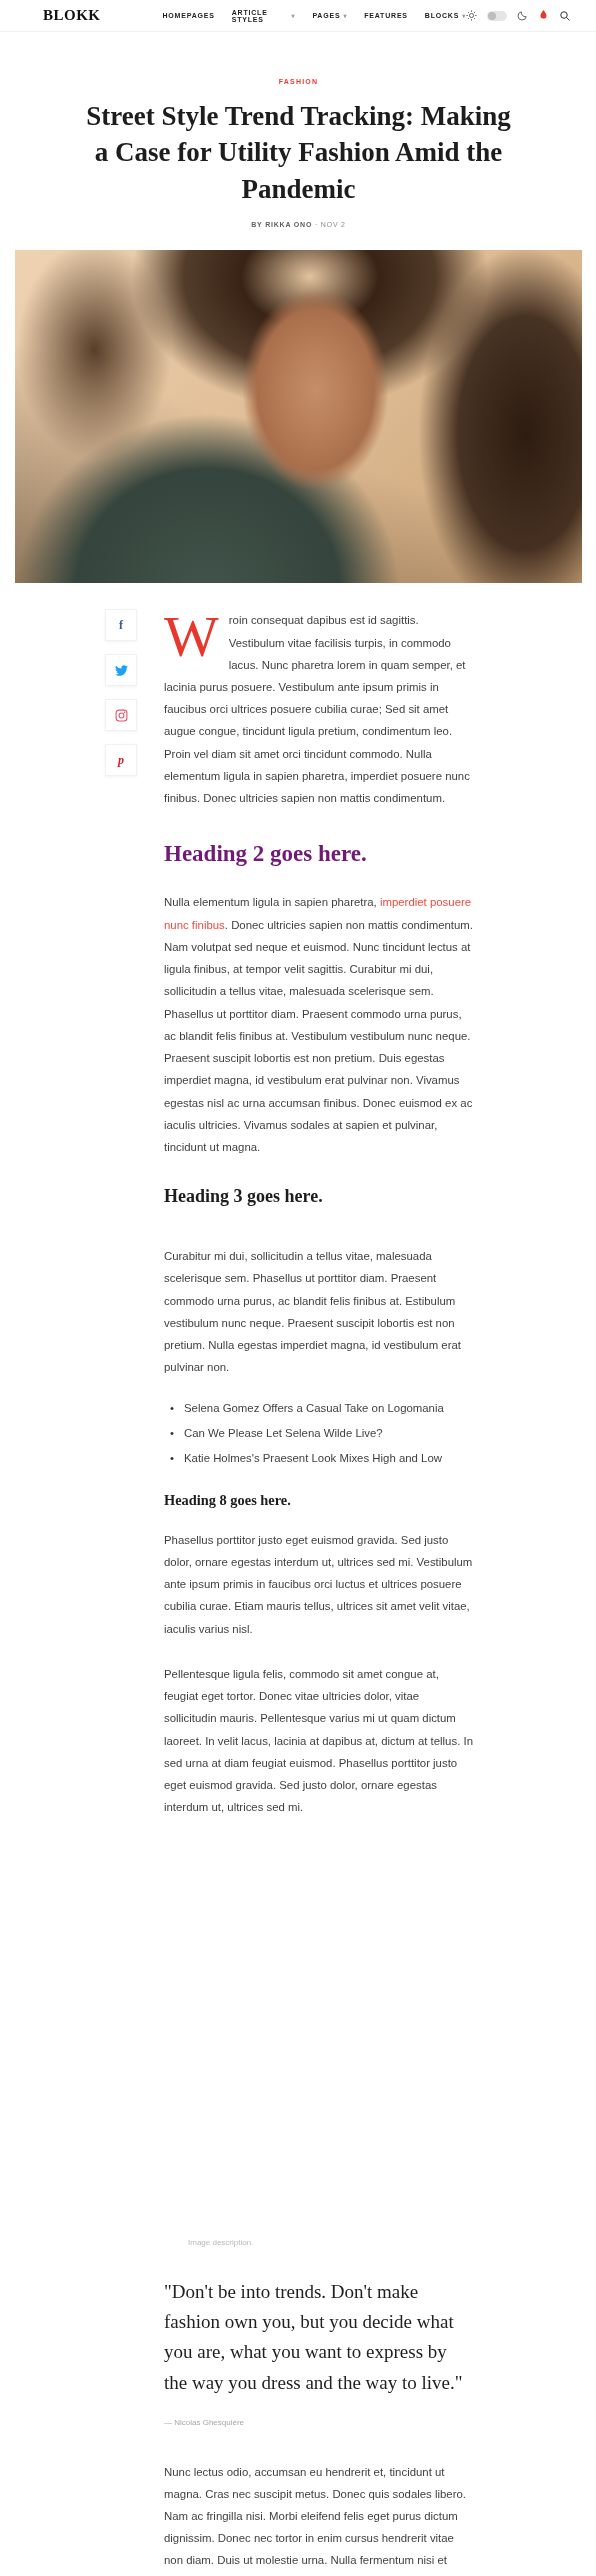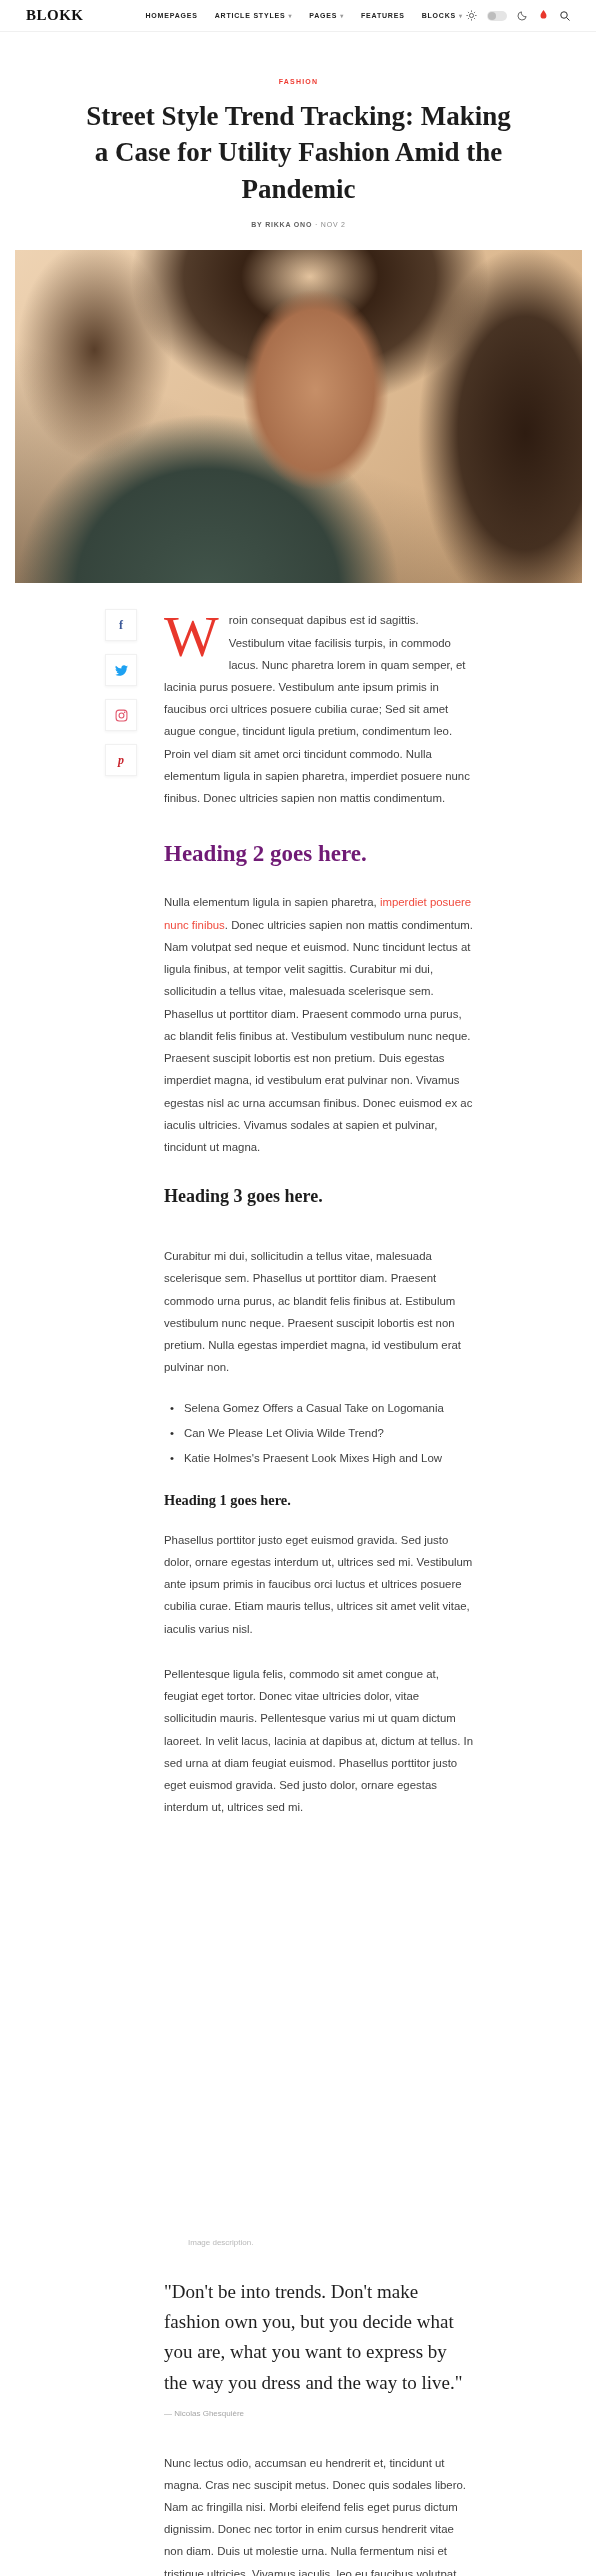--- a/index.html
+++ b/index.html
@@ -1,21 +1,21 @@
 <!DOCTYPE html>
 <html><head>
 <meta charset="utf-8">
 <style>
   * { margin:0; padding:0; box-sizing:border-box; }
   html,body { background:#fff; }
   body { width:597px; font-family:"Liberation Sans", sans-serif; color:#3f3f3f; }
 
   
   .site-header { height:32px; display:flex; align-items:center; padding:0 26px; border-bottom:1px solid #f0f0f0; }
-  .logo { font-family:"Liberation Serif", serif; font-weight:bold; font-size:15px; letter-spacing:0.5px; color:#111; }
+  .logo { font-family:"Liberation Serif", serif; font-weight:bold; font-size:15px; letter-spacing:0.5px; color:#111;margin-left:17px; }
   .nav { display:flex; gap:17px; margin-left:62px; }
   .nav-item { font-size:7px; font-weight:bold; letter-spacing:0.8px; color:#222; display:flex; align-items:center; gap:3px; cursor:pointer; }
   .caret { font-size:6px; color:#999; }
   .header-icons { margin-left:auto; display:flex; align-items:center; gap:10px; }
   .toggle-pill { width:20px; height:10px; border-radius:6px; background:#e5e5e5; position:relative; }
   .toggle-pill .knob { position:absolute; left:1px; top:1px; width:8px; height:8px; border-radius:50%; background:#bdbdbd; }
 
   
   .article-head { text-align:center; padding-top:38px; }
   .category-tag { display:inline-block; font-size:7px; font-weight:bold; letter-spacing:1.2px; color:#ee3b30; }
@@ -62,21 +62,21 @@
       radial-gradient(ellipse 46px 56px at 60% 16%, #d99f70 0%, rgba(217,159,112,0) 75%),
       radial-gradient(ellipse 60px 46px at 60% 8%, #e8c68f 0%, rgba(232,198,143,0) 75%),
       radial-gradient(ellipse 164px 174px at 48% 56%, #f0a6c8 0%, #dd7fb2 48%, rgba(200,90,150,0) 78%),
       linear-gradient(to top, #8c2168 0%, rgba(140,33,104,.75) 14%, rgba(140,33,104,0) 30%),
       linear-gradient(160deg, #5520446 0%, #4a1c3c 35%, #2b1030 70%, #1d0b22 100%);
   }
   .caption { font-size:8px; color:#b9b9b9; margin:9px 0 28px;padding-left:24px; }
 
   blockquote { margin:30px 0 0; }
   .quote-text { font-family:"Liberation Serif", serif; font-size:19px; line-height:1.58; color:#1f1f1f; }
-  .quote-author { font-size:8px; color:#a6a6a6; margin-top:11px; }
+  .quote-author { font-size:8px; color:#a6a6a6; margin-top:20px; }
   .after-quote { margin-top:34px; }
 
   svg.ic { display:block; }
 </style>
 </head>
 <body>
 
 <header class="site-header">
   <div class="logo">BLOKK</div>
   <nav class="nav">
@@ -181,25 +181,25 @@
     <h2 class="h2">Heading 2 goes here.</h2>
 
     <p><span>Nulla elementum ligula in sapien pharetra, </span><a class="text-link" href="#">imperdiet posuere nunc finibus</a><span>. Donec ultricies sapien non mattis condimentum. Nam volutpat sed neque et euismod. Nunc tincidunt lectus at ligula finibus, at tempor velit sagittis. Curabitur mi dui, sollicitudin a tellus vitae, malesuada scelerisque sem. Phasellus ut porttitor diam. Praesent commodo urna purus, ac blandit felis finibus at. Vestibulum vestibulum nunc neque. Praesent suscipit lobortis est non pretium. Duis egestas imperdiet magna, id vestibulum erat pulvinar non. Vivamus egestas nisl ac urna accumsan finibus. Donec euismod ex ac iaculis ultricies. Vivamus sodales at sapien et pulvinar, tincidunt ut magna.</span></p>
 
     <h3 class="h3">Heading 3 goes here.</h3>
 
     <p>Curabitur mi dui, sollicitudin a tellus vitae, malesuada scelerisque sem. Phasellus ut porttitor diam. Praesent commodo urna purus, ac blandit felis finibus at. Estibulum vestibulum nunc neque. Praesent suscipit lobortis est non pretium. Nulla egestas imperdiet magna, id vestibulum erat pulvinar non.</p>
 
     <ul class="bullet-list">
       <li>Selena Gomez Offers a Casual Take on Logomania</li>
-      <li>Can We Please Let Olivia Wilde Trend?</li>
+      <li>Can We Please Let Selena Wilde Live?</li>
       <li>Katie Holmes's Praesent Look Mixes High and Low</li>
     </ul>
 
-    <h4 class="h4">Heading 1 goes here.</h4>
+    <h4 class="h4">Heading 8 goes here.</h4>
 
     <p>Phasellus porttitor justo eget euismod gravida. Sed justo dolor, ornare egestas interdum ut, ultrices sed mi. Vestibulum ante ipsum primis in faucibus orci luctus et ultrices posuere cubilia curae. Etiam mauris tellus, ultrices sit amet velit vitae, iaculis varius nisl.</p>
     <p>Pellentesque ligula felis, commodo sit amet congue at, feugiat eget tortor. Donec vitae ultricies dolor, vitae sollicitudin mauris. Pellentesque varius mi ut quam dictum laoreet. In velit lacus, lacinia at dapibus at, dictum at tellus. In sed urna at diam feugiat euismod. Phasellus porttitor justo eget euismod gravida. Sed justo dolor, ornare egestas interdum ut, ultrices sed mi.</p>
 
     <figure class="inline-figure">
       <div class="inline-image"></div>
       <figcaption class="caption">Image description.</figcaption>
     </figure>
 
     <blockquote>

